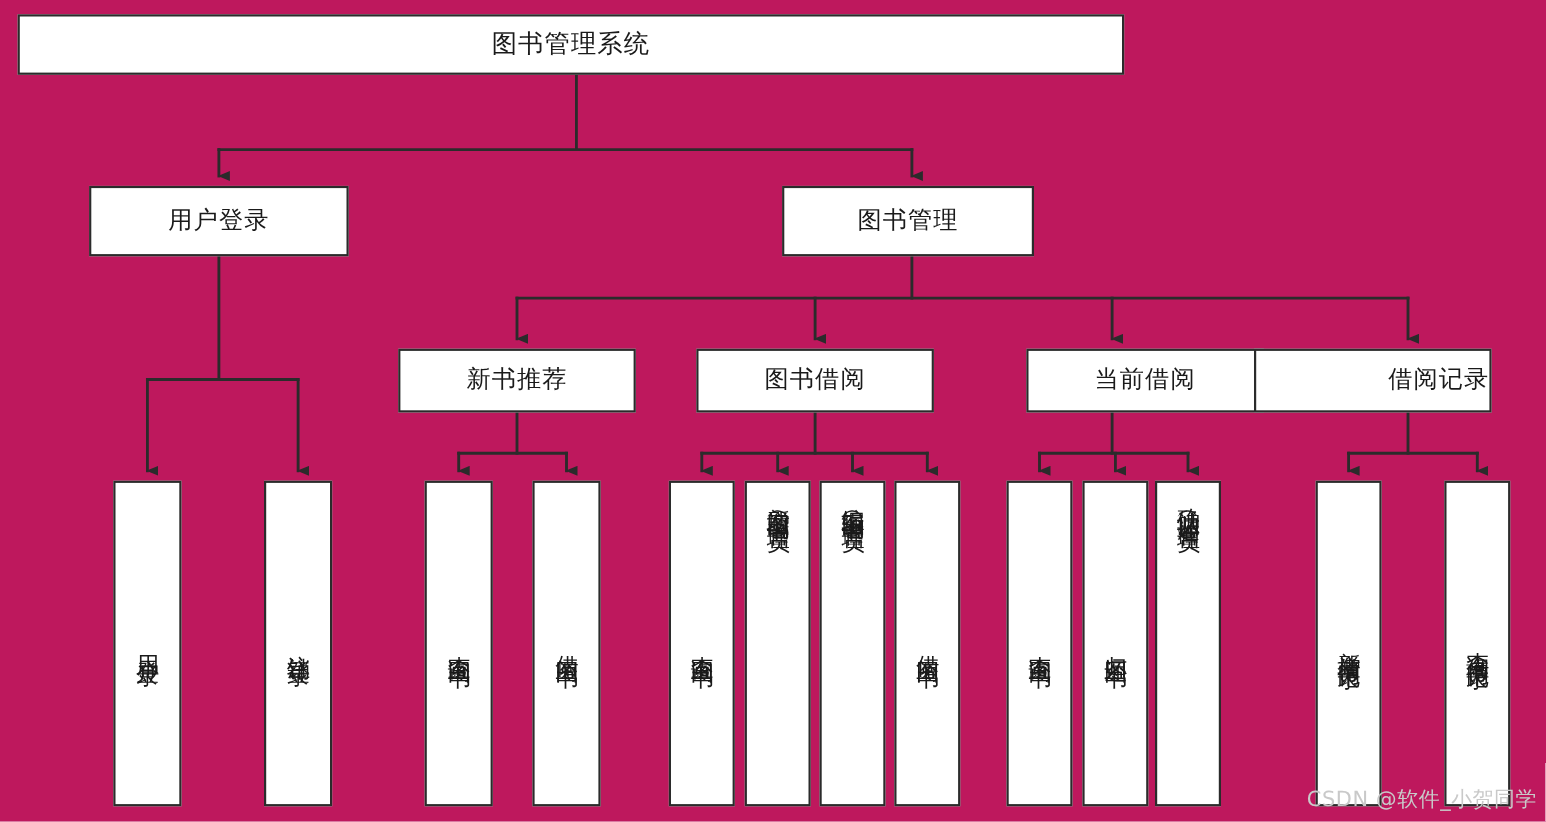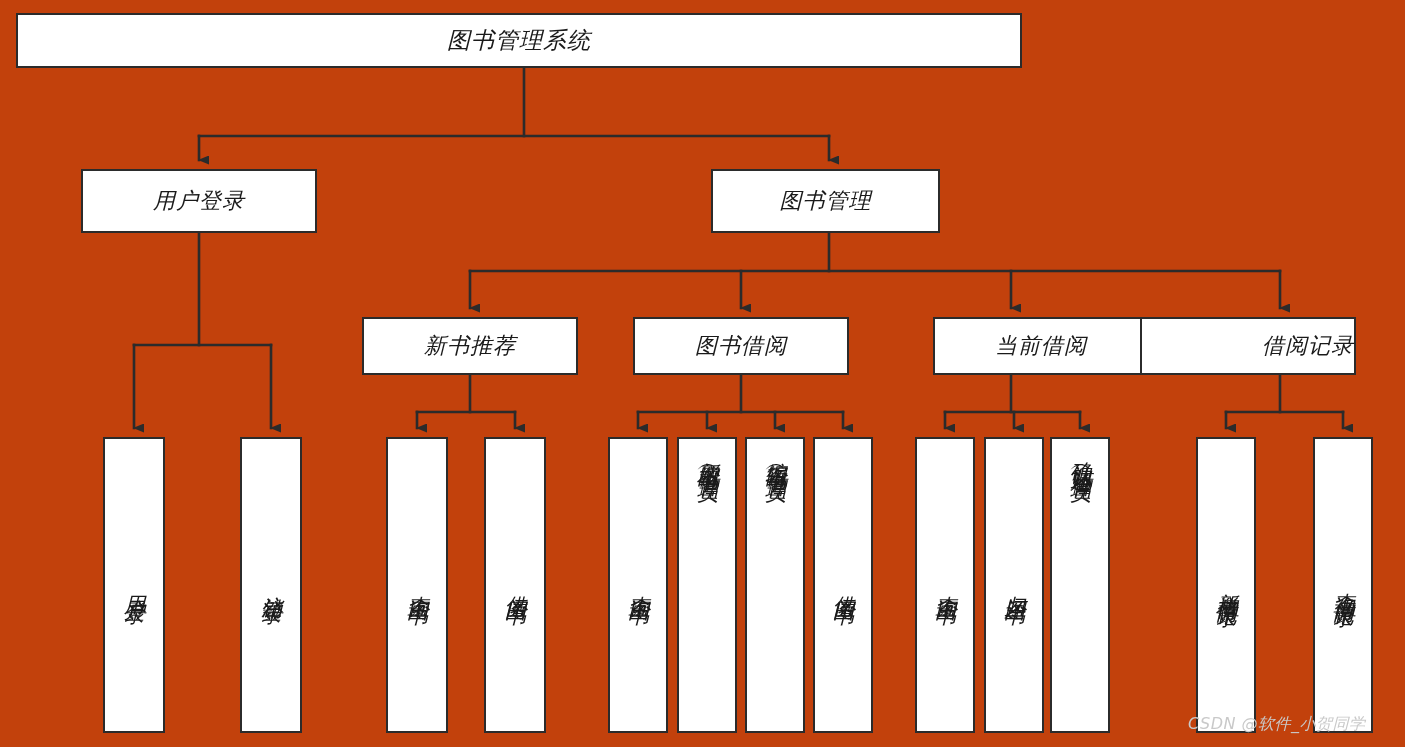--- a/index.html
+++ b/index.html
@@ -7,23 +7,22 @@
     padding: 0;
     background: #ffffff;
   }
   body {
     font-family: "DejaVu Sans", "Liberation Sans", sans-serif;
   }
   #canvas {
     position: relative;
     width: 1405px;
     height: 747px;
-    background: #c2410c;
+    background: #be185d;
     overflow: hidden;
-    font-style: italic;
   }
   #wires {
     position: absolute;
     left: 0;
     top: 0;
     width: 1405px;
     height: 747px;
     pointer-events: none;
   }
   .node {
@@ -59,21 +58,21 @@
     color: #1a1a1a;
   }
   .node.v-node.anchor-middle {
     align-items: center;
   }
   .node.v-node.anchor-top {
     align-items: flex-start;
   }
   .watermark {
     position: absolute;
-    font-size: 16px;
+    font-size: 19px;
     color: #c9c9c9;
     white-space: nowrap;
     letter-spacing: 0.5px;
   }
 </style>
 </head>
 <body>
 
 <div id="canvas">
 

